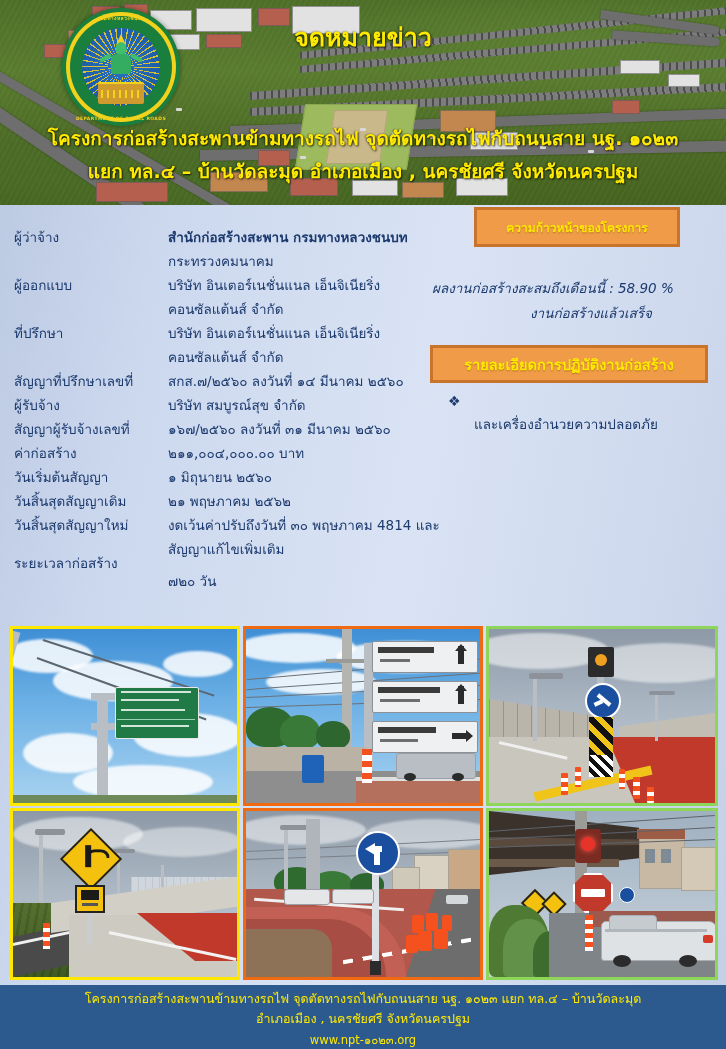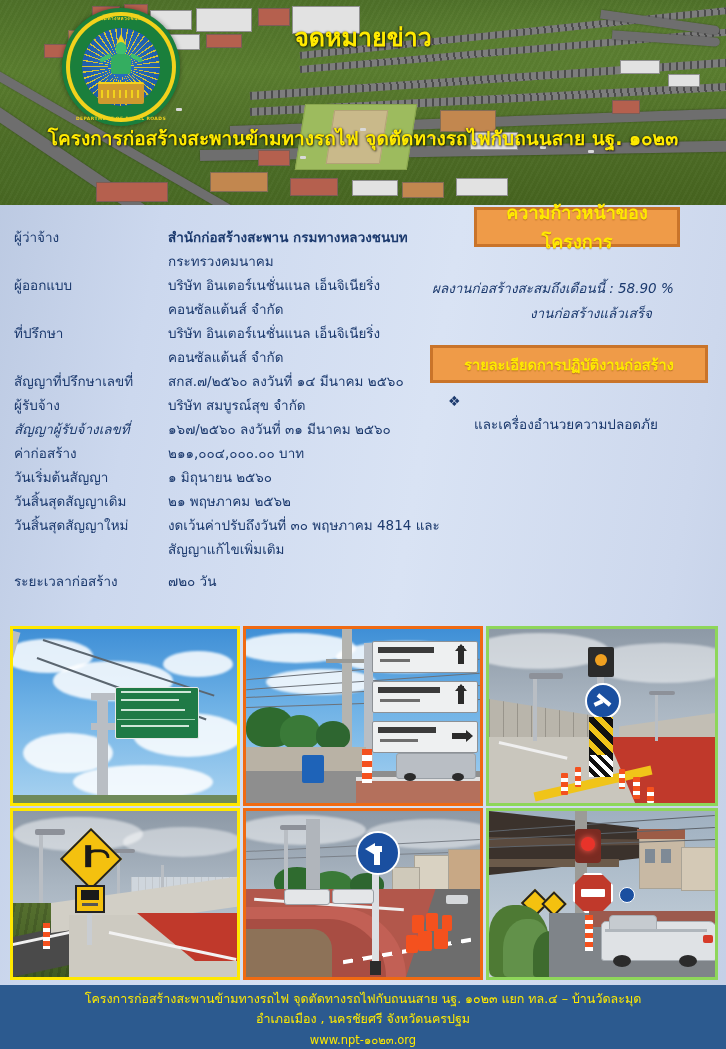--- a/index.html
+++ b/index.html
@@ -133,21 +133,21 @@
   .info-list .line.label{left:14px;}
   .info-list .line.value{left:168px;}
 
   
   .obox{
     position:absolute;background:#ef9b48;border:3px solid #c9742a;
     color:#ffea00;font-weight:bold;text-align:center;
     text-shadow:0 1px 1px rgba(120,60,0,.45);
     display:flex;align-items:center;justify-content:center;
   }
-  #obox1{left:474px;top:207px;width:200px;height:34px;font-size:18px;align-items:center;}
+  #obox1{left:474px;top:207px;width:200px;height:34px;font-size:12px;align-items:center;}
   #obox2{left:430px;top:345px;width:272px;height:32px;font-size:14.5px;}
 
   .prog-line{
     position:absolute;color:#1c3a6e;font-size:13.5px;font-style:italic;
     white-space:nowrap;
   }
   #prog1{left:432px;top:252px;}
   #prog2{left:432px;top:277px;}
   #prog3{left:530px;top:302px;}
 
@@ -274,20 +274,21 @@
         <div class="arm l"></div>
         <div class="arm r"></div>
       </div>
       <div class="pedestal"></div>
       <div class="txt-top">กรมทางหลวงชนบท</div>
       <div class="txt-bot">DEPARTMENT OF RURAL ROADS</div>
     </div>
 
     <div class="hdr-line" id="hdr1">จดหมายข่าว</div>
     <div class="hdr-line" id="hdr3">โครงการก่อสร้างสะพานข้ามทางรถไฟ จุดตัดทางรถไฟกับถนนสาย นฐ. ๑๐๒๓</div>
+    <div class="hdr-line" id="hdr4">แยก ทล.๔ – บ้านวัดละมุด อำเภอเมือง , นครชัยศรี  จังหวัดนครปฐม</div>
   </div>
 
   <div id="body-area">
 
     <div class="info-list">
       <div class="line label" style="top:21px;">ผู้ว่าจ้าง</div>
       <div class="line value" style="top:21px;font-weight:bold;">สำนักก่อสร้างสะพาน กรมทางหลวงชนบท</div>
       <div class="line value" style="top:45px;">กระทรวงคมนาคม</div>
 
       <div class="line label" style="top:69px;">ผู้ออกแบบ</div>
@@ -297,37 +298,37 @@
       <div class="line label" style="top:117px;">ที่ปรึกษา</div>
       <div class="line value" style="top:117px;">บริษัท อินเตอร์เนชั่นแนล เอ็นจิเนียริ่ง</div>
       <div class="line value" style="top:141px;">คอนซัลแต้นส์ จำกัด</div>
 
       <div class="line label" style="top:165px;">สัญญาที่ปรึกษาเลขที่</div>
       <div class="line value" style="top:165px;">สกส.๗/๒๕๖๐ ลงวันที่ ๑๔ มีนาคม ๒๕๖๐</div>
 
       <div class="line label" style="top:189px;">ผู้รับจ้าง</div>
       <div class="line value" style="top:189px;">บริษัท สมบูรณ์สุข จำกัด</div>
 
-      <div class="line label" style="top:213px;font-style:italic;">สัญญาผู้รับจ้างเลขที่</div>
+      <div class="line label" style="top:213px;">สัญญาผู้รับจ้างเลขที่</div>
       <div class="line value" style="top:213px;">๑๖๗/๒๕๖๐ ลงวันที่ ๓๑ มีนาคม ๒๕๖๐</div>
 
       <div class="line label" style="top:237px;">ค่าก่อสร้าง</div>
       <div class="line value" style="top:237px;">๒๑๑,๐๐๔,๐๐๐.๐๐ บาท</div>
 
       <div class="line label" style="top:261px;">วันเริ่มต้นสัญญา</div>
       <div class="line value" style="top:261px;">๑ มิถุนายน ๒๕๖๐</div>
 
       <div class="line label" style="top:285px;">วันสิ้นสุดสัญญาเดิม</div>
       <div class="line value" style="top:285px;">๒๑ พฤษภาคม ๒๕๖๒</div>
 
       <div class="line label" style="top:309px;">วันสิ้นสุดสัญญาใหม่</div>
       <div class="line value" style="top:309px;">งดเว้นค่าปรับถึงวันที่ ๓๐ พฤษภาคม 4814  และ</div>
       <div class="line value" style="top:333px;">สัญญาแก้ไขเพิ่มเติม</div>
 
-      <div class="line label" style="top:365px;">ระยะเวลาก่อสร้าง</div>
+      <div class="line label" style="top:347px;">ระยะเวลาก่อสร้าง</div>
       <div class="line value" style="top:365px;">๗๒๐  วัน</div>
     </div>
   </div>
 
   <div class="obox" id="obox1">
     <span>ความก้าวหน้าของโครงการ</span>
   </div>
   <div class="prog-line" id="prog2">ผลงานก่อสร้างสะสมถึงเดือนนี้   :  58.90 %</div>
   <div class="prog-line" id="prog3">งานก่อสร้างแล้วเสร็จ</div>
 

